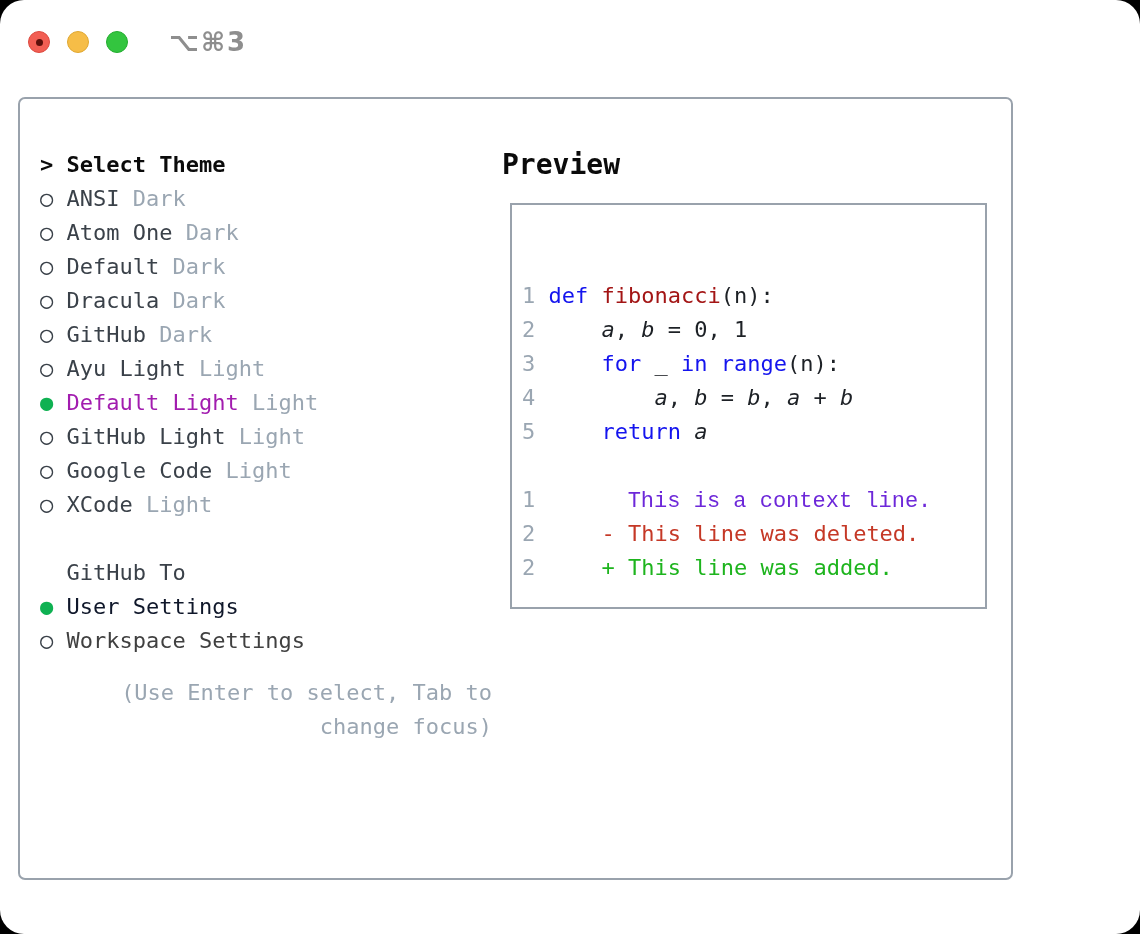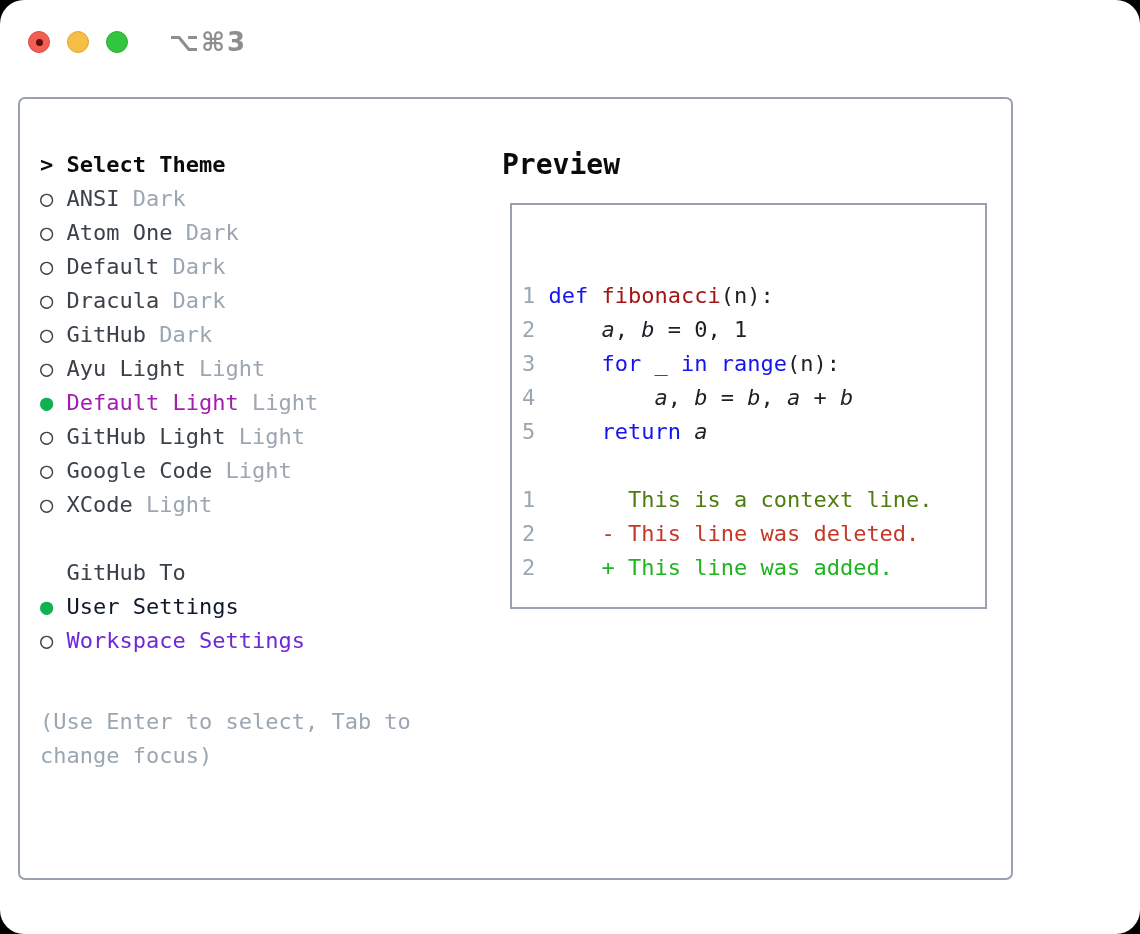--- a/index.html
+++ b/index.html
@@ -60,28 +60,29 @@
   }
   .hdr{font-weight:700;color:#0b0b0b;}
   .hdr .caret{color:#0b0b0b;}
   .indent2{padding-left:2ch;}
   .theme-item .bullet{color:#3a4149;}
   .theme-item .tname{color:#3a4149;}
   .theme-item .tvariant{color:#9aa6b2;}
   .theme-item.selected .bullet{color:#0fb152;}
   .theme-item.selected .tname{color:#a21caf;}
   .apply-item .bullet{color:#3a4149;}
-  .apply-item .olabel{color:#6d28d9;}
+  .apply-item .olabel{color:#404040;}
   .apply-item.selected .bullet{color:#0fb152;}
   .apply-item.selected .olabel{color:#0f172a;}
   .hint{
     font-size:22px;line-height:34px;
     color:#9aa6b2;
     white-space:normal;
-    margin-top:47px;
+    margin-top:18px;
+    text-align:right;
   }
   
   .preview-title{
     position:absolute;left:482px;top:49px;
     height:34px;line-height:34px;
     font-size:28px;font-weight:700;color:#0b0b0b;
   }
   .preview-box{
     position:absolute;left:490px;top:104px;
     width:477px;height:406px;
@@ -90,21 +91,21 @@
     padding:74px 0 0 10px;
     overflow:hidden;
     background:#fff;
   }
   .pline{height:34px;line-height:34px;font-size:22px;white-space:pre;}
   .seg-ln{color:#9aa6b2;}
   .seg-pl{color:#1d2126;}
   .seg-kw{color:#1414ee;}
   .seg-fn{color:#a31515;}
   .seg-it{color:#1d2126;font-style:italic;}
-  .seg-ctx{color:#4d7c0f;}
+  .seg-ctx{color:#6d28d9;font-family:Liberation Mono, monospace;}
   .seg-del{color:#c53826;}
   .seg-add{color:#1db41d;}
 </style>
 </head>
 <body>
 
 <div class="window">
 
   <div class="titlebar">
     <span class="tl red">

